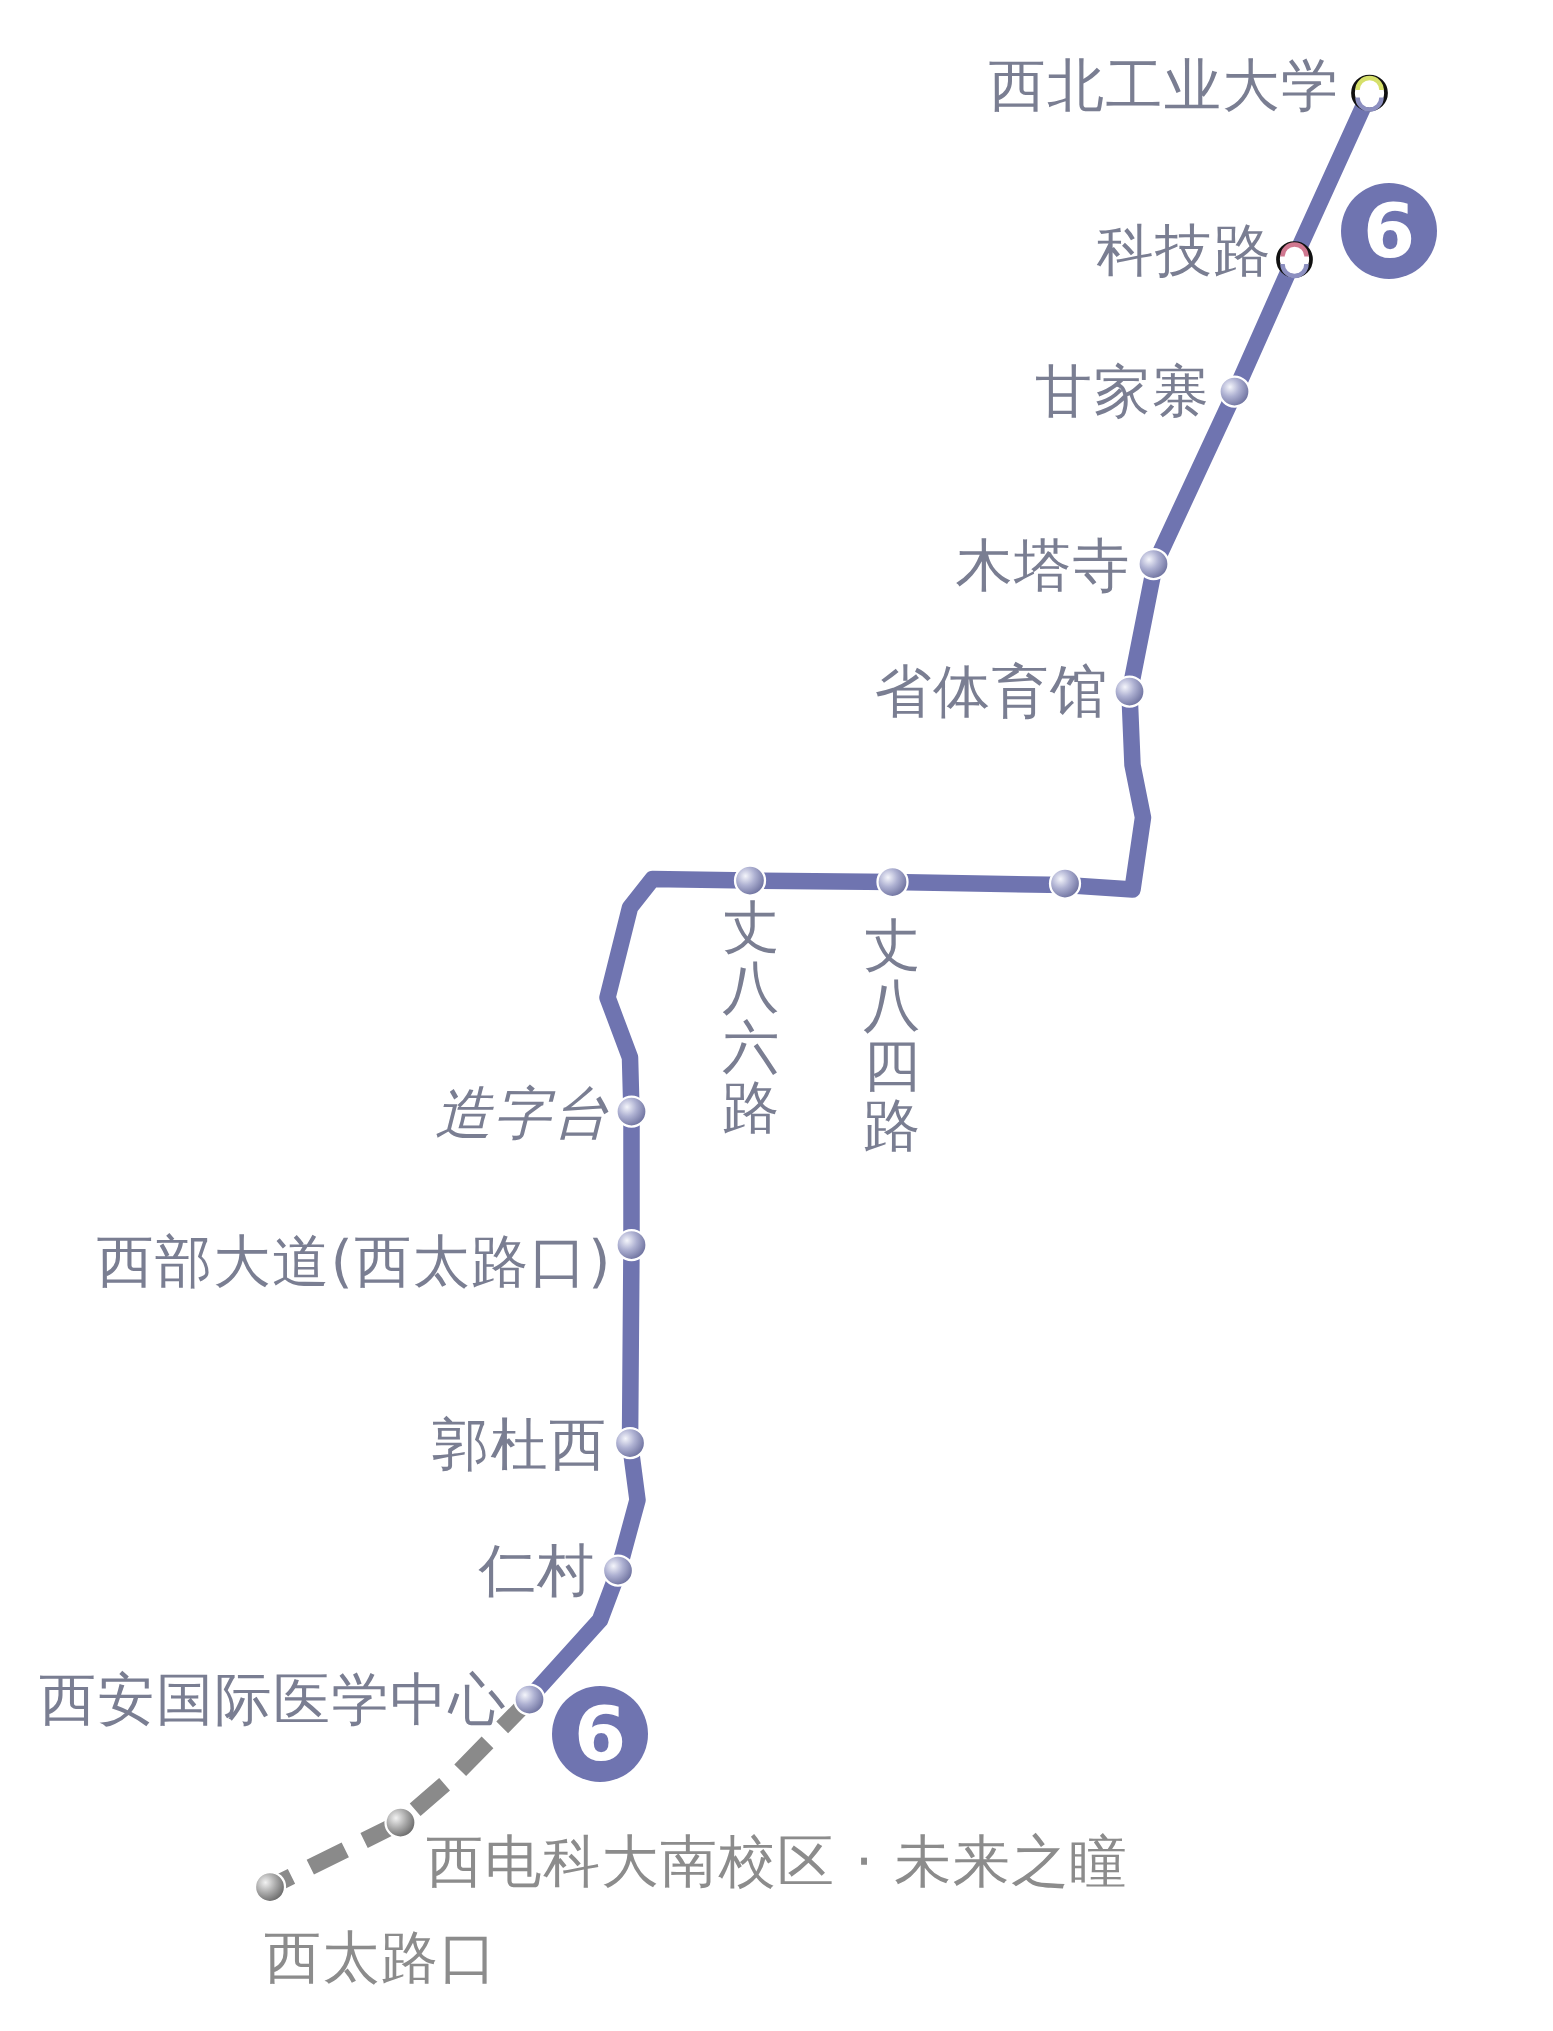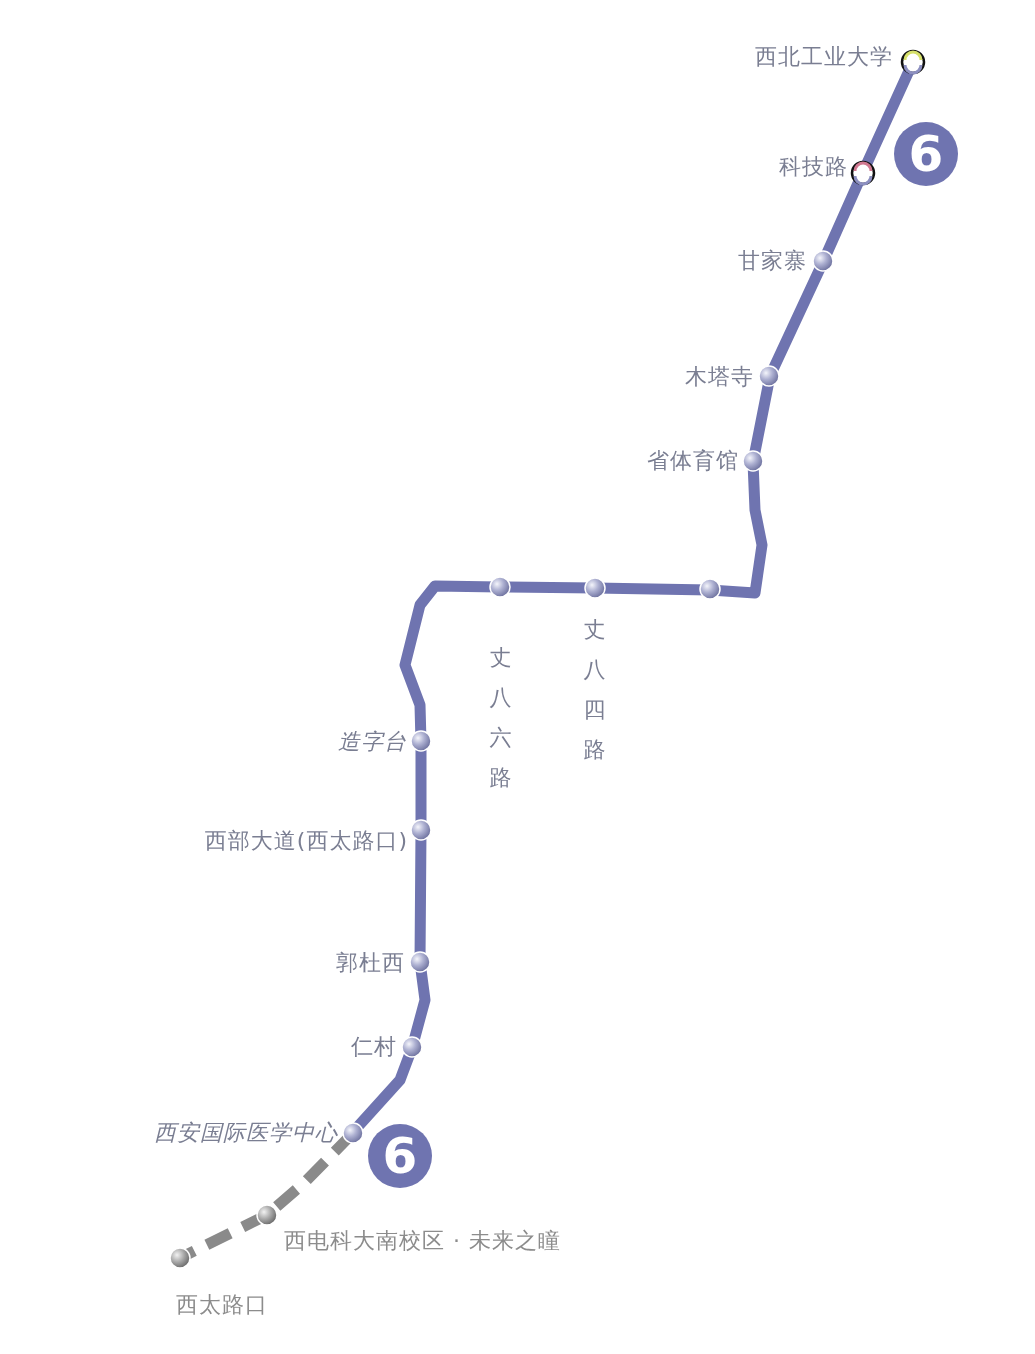--- a/index.html
+++ b/index.html
@@ -1,18 +1,18 @@
 <!DOCTYPE html>
 <html><head>
 <meta charset="utf-8">
 <style>
   html, body { margin: 0; padding: 0; background: #ffffff; }
   #canvas { position: relative; width: 1035px; height: 1354px; background: #ffffff; overflow: hidden; }
   svg.map { position: absolute; left: 0; top: 0; }
-  .label { position: absolute; font-family: "DejaVu Sans", sans-serif; color: #7a7e92; font-size: 22px; line-height: 38px; white-space: nowrap; letter-spacing: 1px; }
+  .label { position: absolute; font-family: "DejaVu Sans", sans-serif; color: #7a7e92; font-size: 38px; line-height: 38px; white-space: nowrap; letter-spacing: 1px; }
   .label.right { text-align: right; }
   .label.vert { width: 40px; text-align: center; line-height: 40px; white-space: normal; word-break: break-all; }
   .label.gray { color: #8c8c8c; }
   .badge { position: absolute; border-radius: 50%; background: #6f74b0; color: #ffffff; font-family: "DejaVu Sans", sans-serif; font-weight: bold; text-align: center; }
 </style>
 </head>
 <body>
 
 <div id="canvas">
   <svg class="map" width="1035" height="1354" viewBox="0 0 1035 1354">
@@ -62,24 +62,24 @@
 
   <div class="badge" style="left:894px; top:122px; width:64px; height:64px; line-height:64px; font-size:50px;">6</div>
   <div class="badge" style="left:368px; top:1124px; width:64px; height:64px; line-height:64px; font-size:50px;">6</div>
 
   <div class="label right" style="right:142px; top:38px;">西北工业大学</div>
   <div class="label right" style="right:187px; top:148px;">科技路</div>
   <div class="label right" style="right:228px; top:242px;margin-left:32px;">甘家寨</div>
   <div class="label right" style="right:281px; top:358px;margin-left:39px;">木塔寺</div>
   <div class="label right" style="right:296px; top:442px;">省体育馆</div>
 
-  <div class="label vert" style="left:481px; top:638px;">丈八六路</div>
+  <div class="label vert" style="left:481px; top:598px;">丈八六路</div>
   <div class="label vert" style="left:575px; top:610px;">丈八四路</div>
 
   <div class="label right" style="right:628px; top:723px;font-style:italic;">造字台</div>
   <div class="label right" style="right:627px; top:822px;">西部大道(西太路口)</div>
   <div class="label right" style="right:630px; top:944px;">郭杜西</div>
   <div class="label right" style="right:638px; top:1028px;">仁村</div>
-  <div class="label right" style="right:697px; top:1114px;font-style:italic;">西安国际医学中心</div>
+  <div class="label right" style="right:697px; top:1114px;">西安国际医学中心</div>
 
   <div class="label gray" style="left:284px; top:1222px;">西电科大南校区 · 未来之瞳</div>
   <div class="label gray" style="left:176px; top:1286px;">西太路口</div>
 </div>
 
 </body></html>

